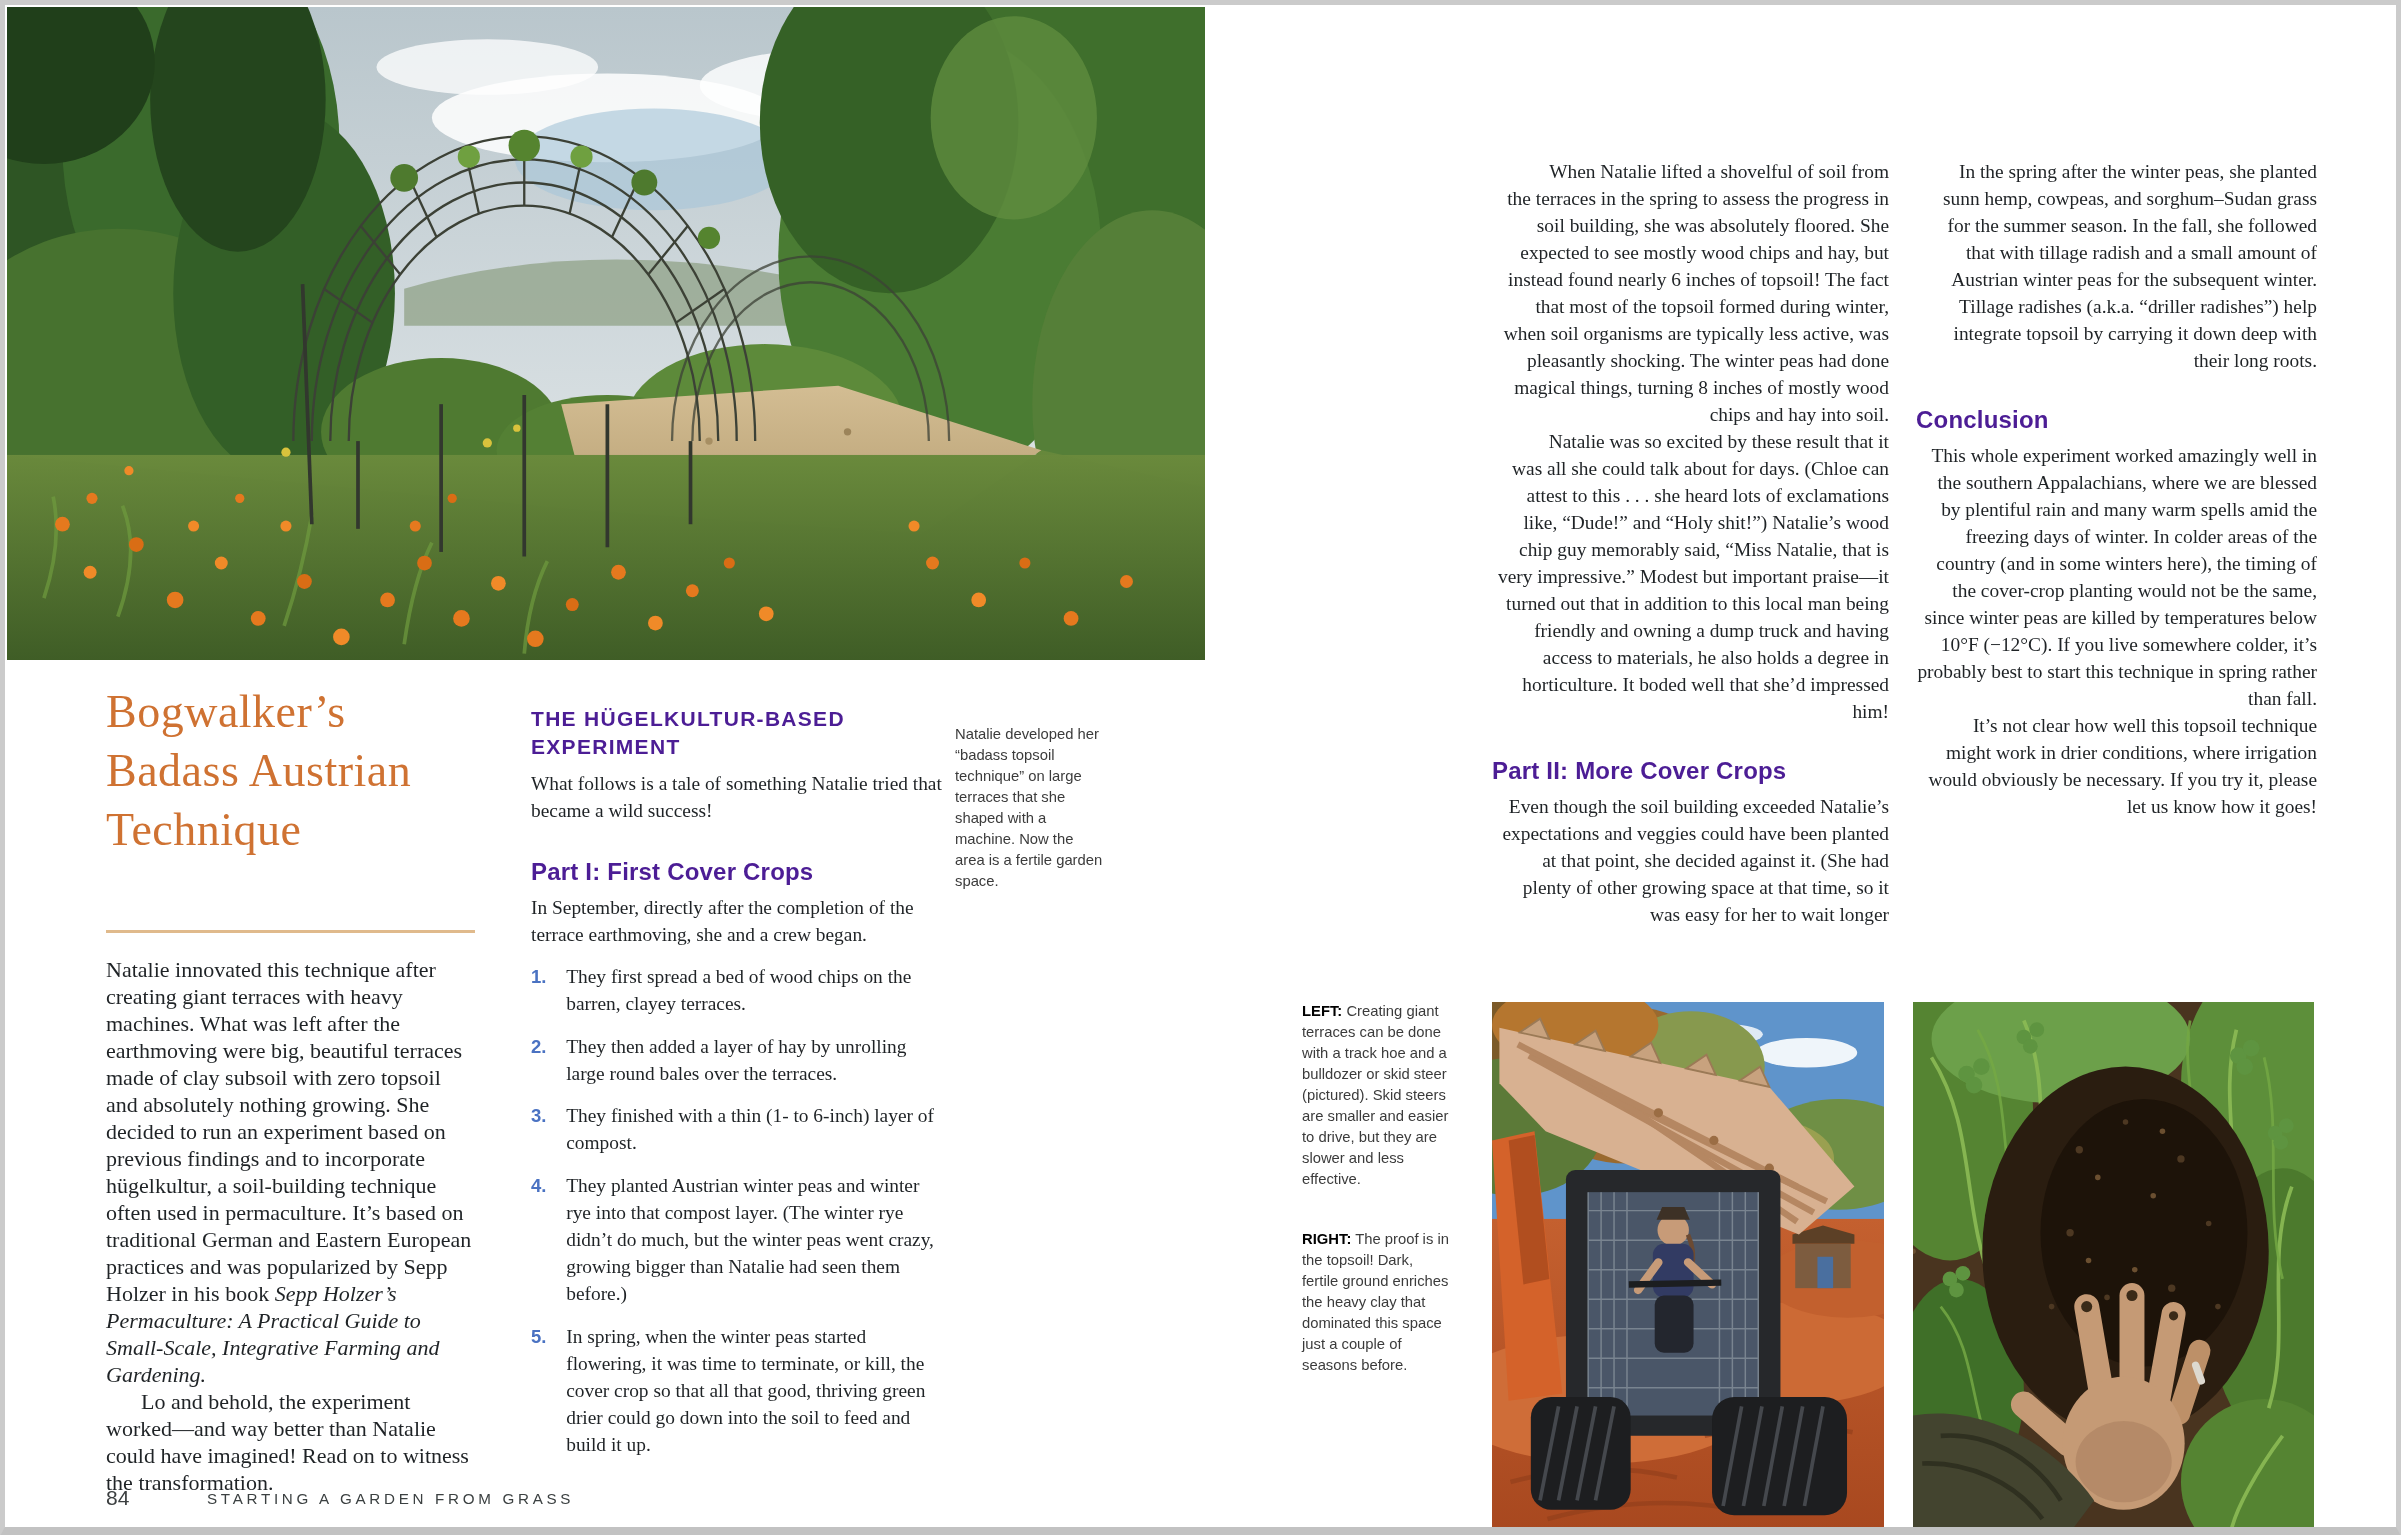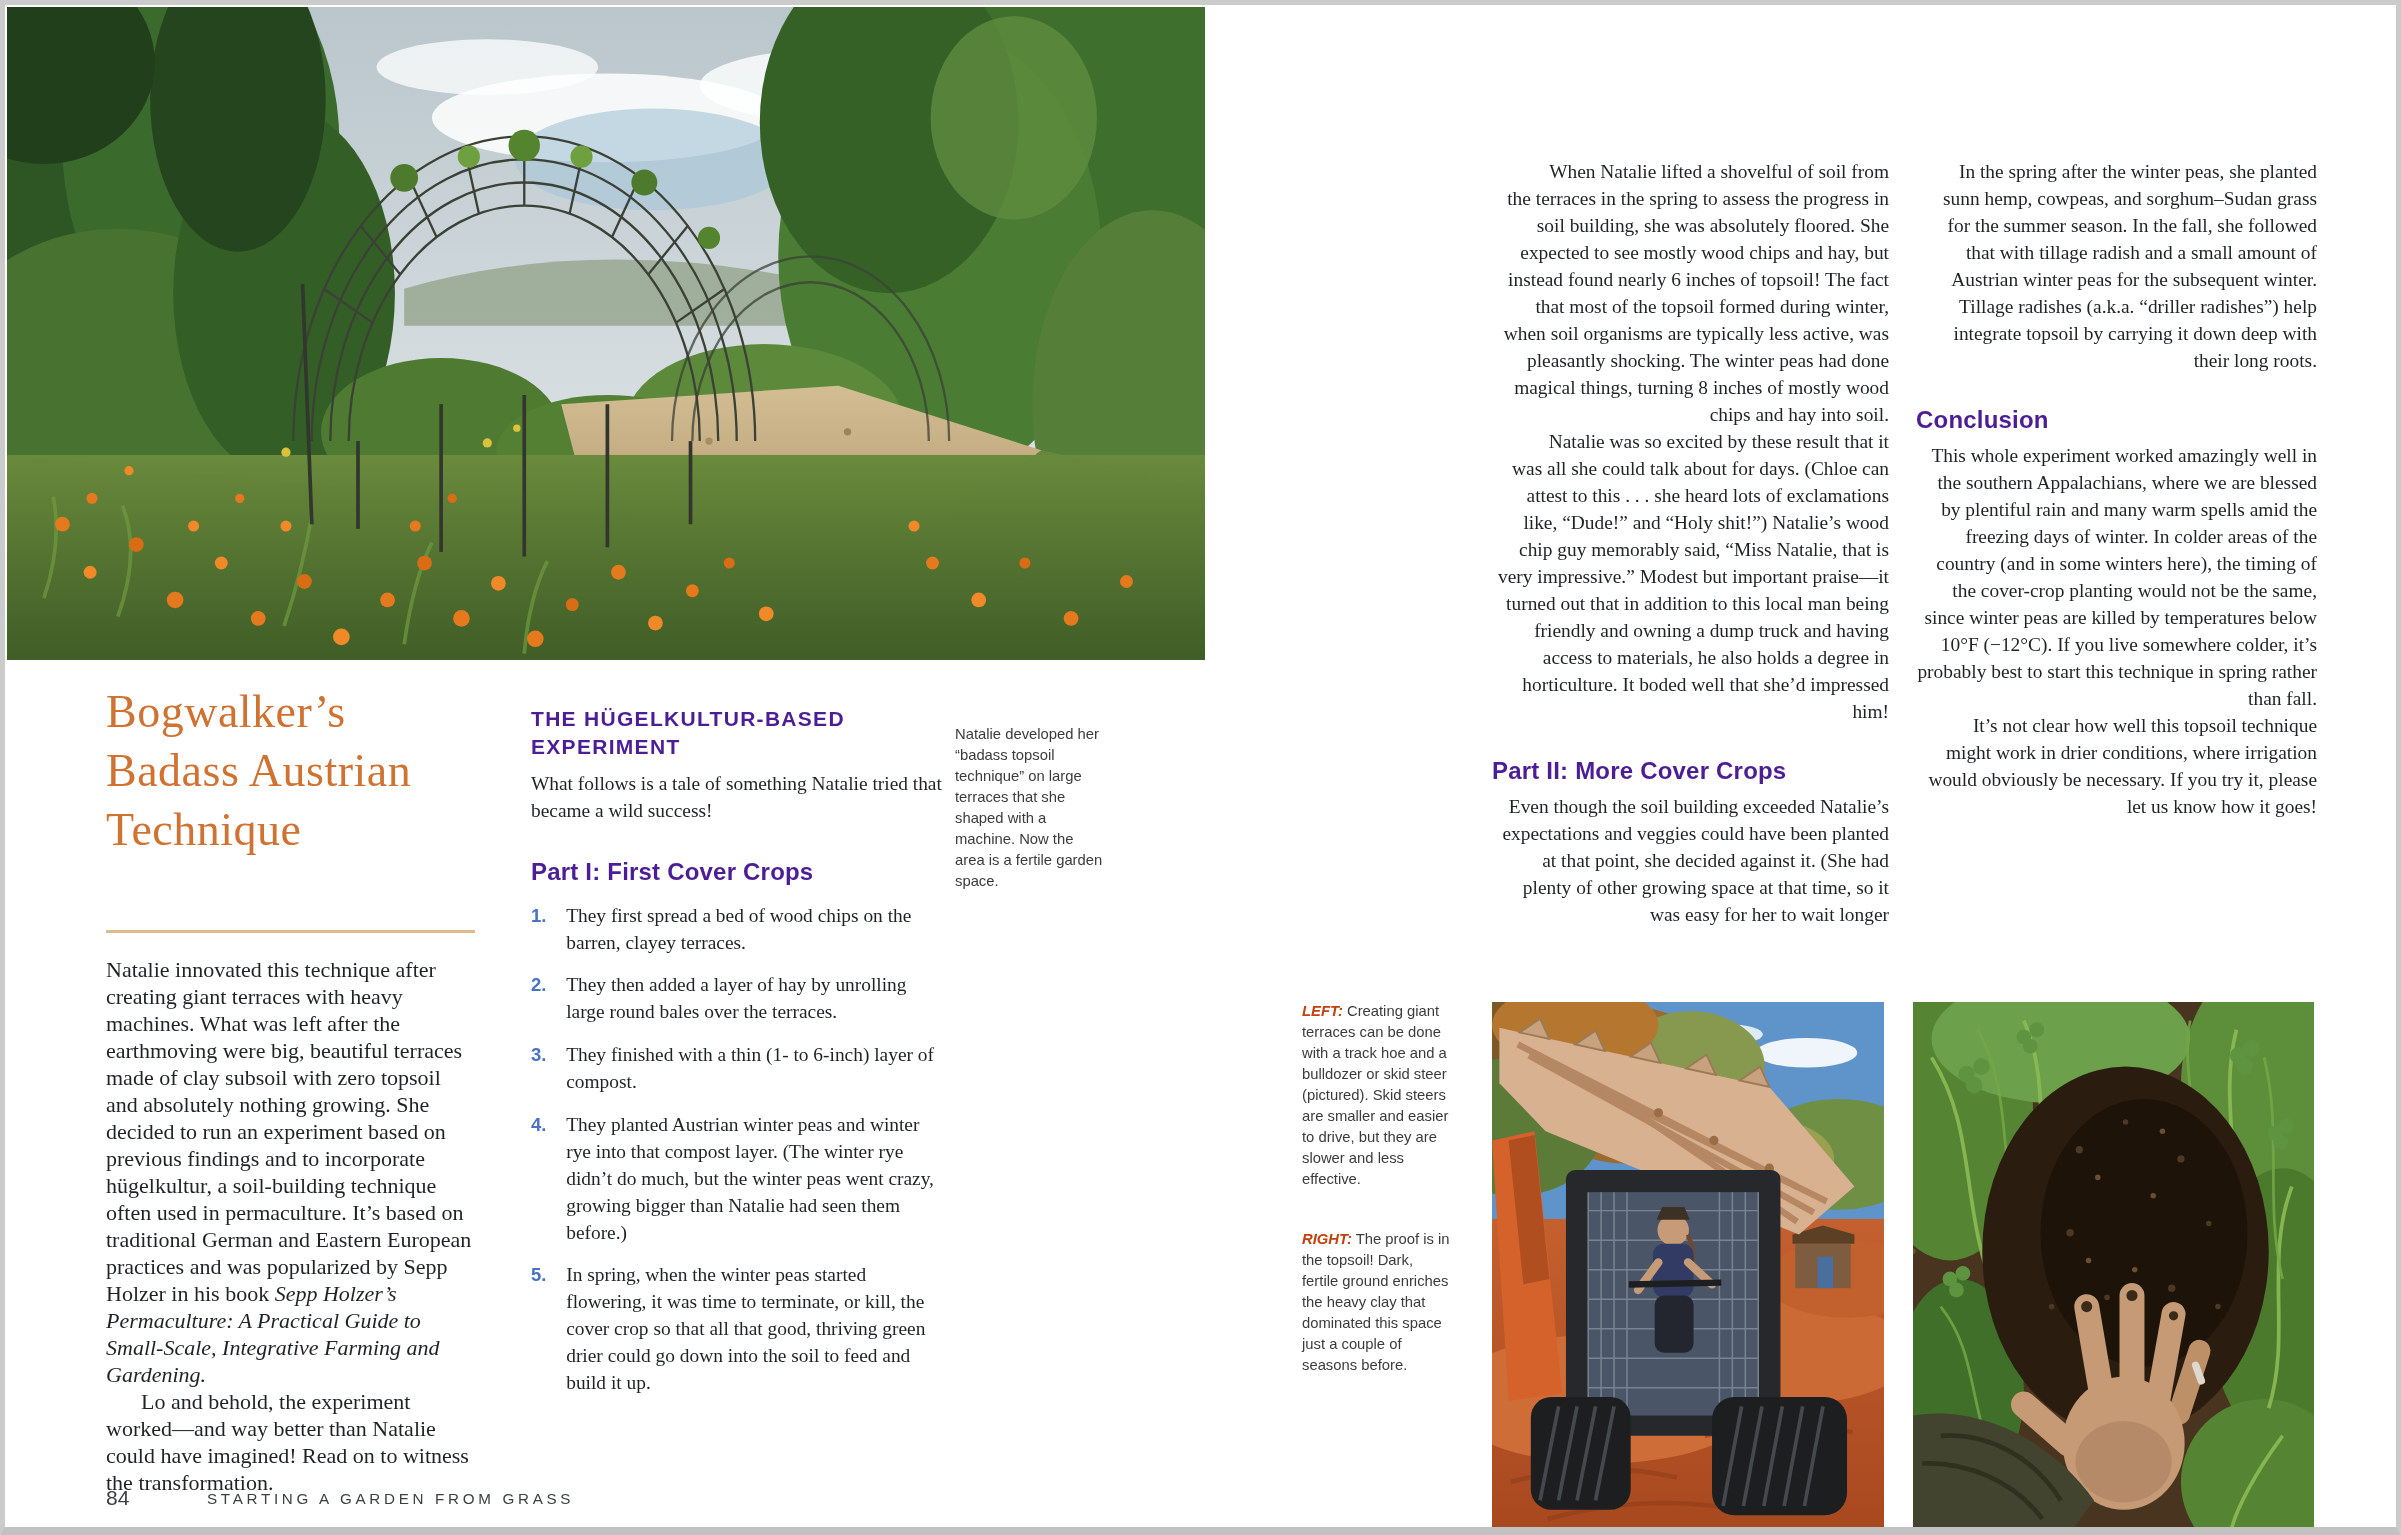--- a/index.html
+++ b/index.html
@@ -49,21 +49,21 @@
   .steps .num{
     font-family:"Liberation Sans","DejaVu Sans",sans-serif;
     font-weight:700;font-size:18.5px;line-height:27px;color:#4a72c2;min-width:25px;
   }
   .steps .step-text{font-size:19.4px;line-height:27px;}
   
   .caption{
     font-family:"Liberation Sans","DejaVu Sans",sans-serif;
     font-size:14.8px;line-height:21px;color:#3b3b3b;
   }
-  .caption .cap-label{font-weight:700;color:#c2410c;font-style:italic;}
+  .caption .cap-label{font-weight:700;color:#000000;}
   .caption-top{left:950px;top:719px;width:150px;}
   .captions-bottom{left:1297px;top:996px;width:150px;}
   .captions-bottom .cap-block{margin:0 0 39px 0;}
   
   .col-r1{left:1487px;top:153px;width:397px;}
   .col-r2{left:1911px;top:153px;width:401px;}
   .col-r1 .body-p,.col-r2 .body-p{margin:0;text-align:right;}
   .p-indent{text-indent:35px;}
 </style>
 </head>
@@ -213,20 +213,21 @@
     <p class="indent">Lo and behold, the experiment worked—and way better than Natalie could have imagined! Read on to witness the transformation.</p>
   </div>
 
   <div class="abs footer-num">84</div>
   <div class="abs footer-title">STARTING A GARDEN FROM GRASS</div>
 
   <div class="abs col-mid">
     <h2 class="h-purple">THE HÜGELKULTUR-BASED EXPERIMENT</h2>
     <p class="body-p">What follows is a tale of something Natalie tried that became a wild success!</p>
     <h3 class="h-blue first">Part I: First Cover Crops</h3>
+    <p class="body-p">In September, directly after the completion of the terrace earthmoving, she and a crew began.</p>
     <ol class="steps">
       <li>
           <span class="num">1.</span>
           <span class="step-text">They first spread a bed of wood chips on the barren, clayey terraces.</span>
         </li>
       <li>
           <span class="num">2.</span>
           <span class="step-text">They then added a layer of hay by unrolling large round bales over the terraces.</span>
         </li>
       <li>

